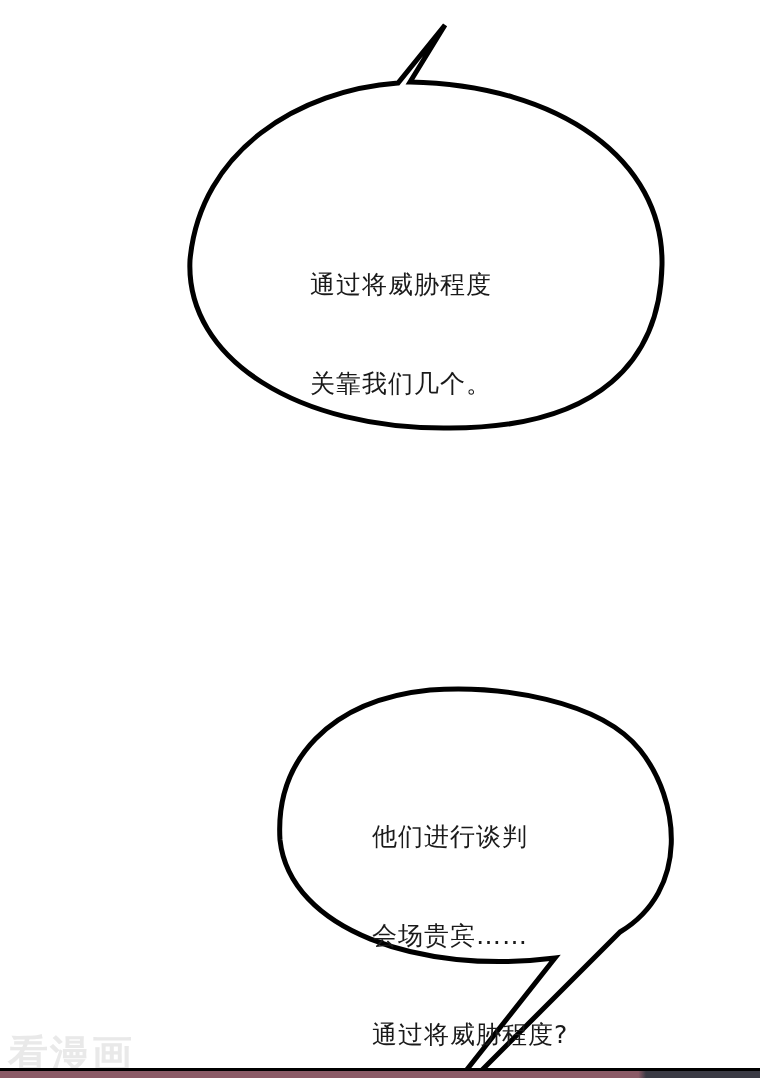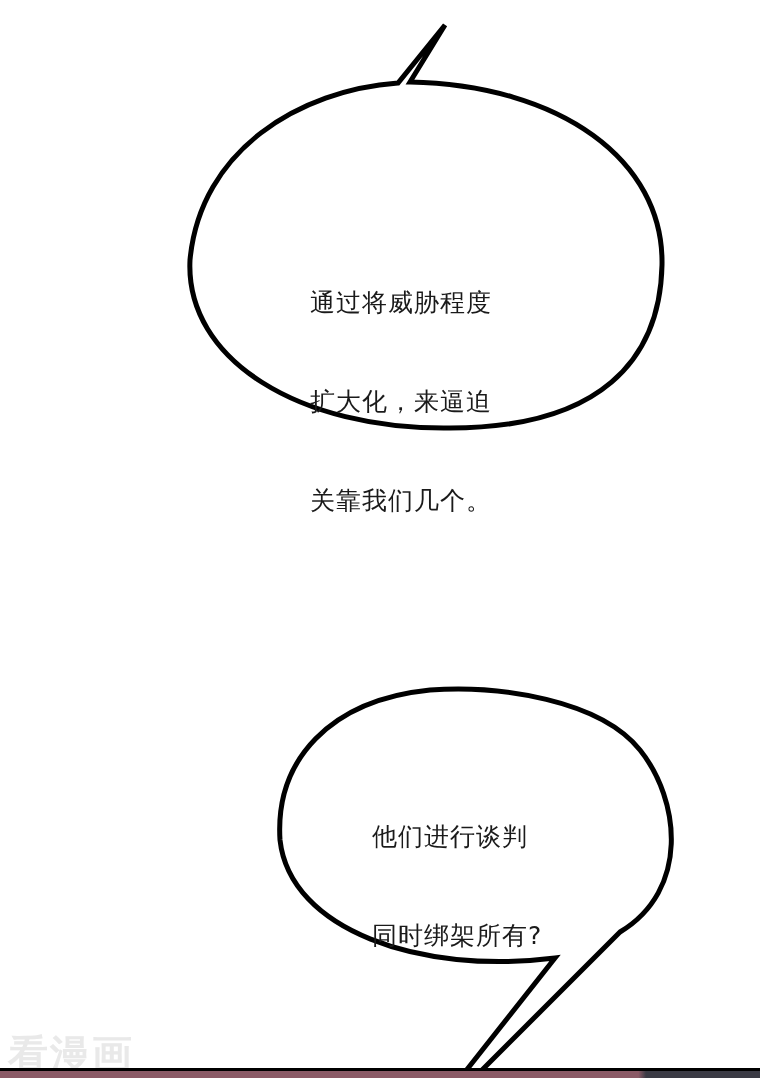--- a/index.html
+++ b/index.html
@@ -30,27 +30,27 @@
              L 465 1072
              L 480 1072
              L 620 932
              C 690 890, 680 800, 640 750
              C 600 700, 500 685, 430 690
              C 330 700, 275 760, 280 840
              C 290 930, 420 975, 555 958 Z" fill="#ffffff" stroke="#000" stroke-width="5" stroke-linejoin="miter"></path>
   </g>
 </svg>
 
-<div class="text" style="left:310px; top:220px;">
+<div class="text" style="left:310px; top:202px;">
   <div>通过将威胁程度</div>
-  <div>扩大化，来逼迫</div>
   <div>关靠我们几个。</div>
 </div>
 
 <div class="text" style="left:372px; top:754px;">
   <div>他们进行谈判</div>
-  <div>同时绑架所有?</div>
+  <div>会场贵宾……</div>
+  <div>通过将威胁程度?</div>
   
 </div>
 
 <div class="watermark">看漫画</div>
 
 <div class="bottom-strip" style="border-top:3px solid #000; background:linear-gradient(90deg,#8a5a66 0%,#8a5a66 84%,#3a3a44 85%,#3a3a44 100%);"></div>
 
 </body></html>

